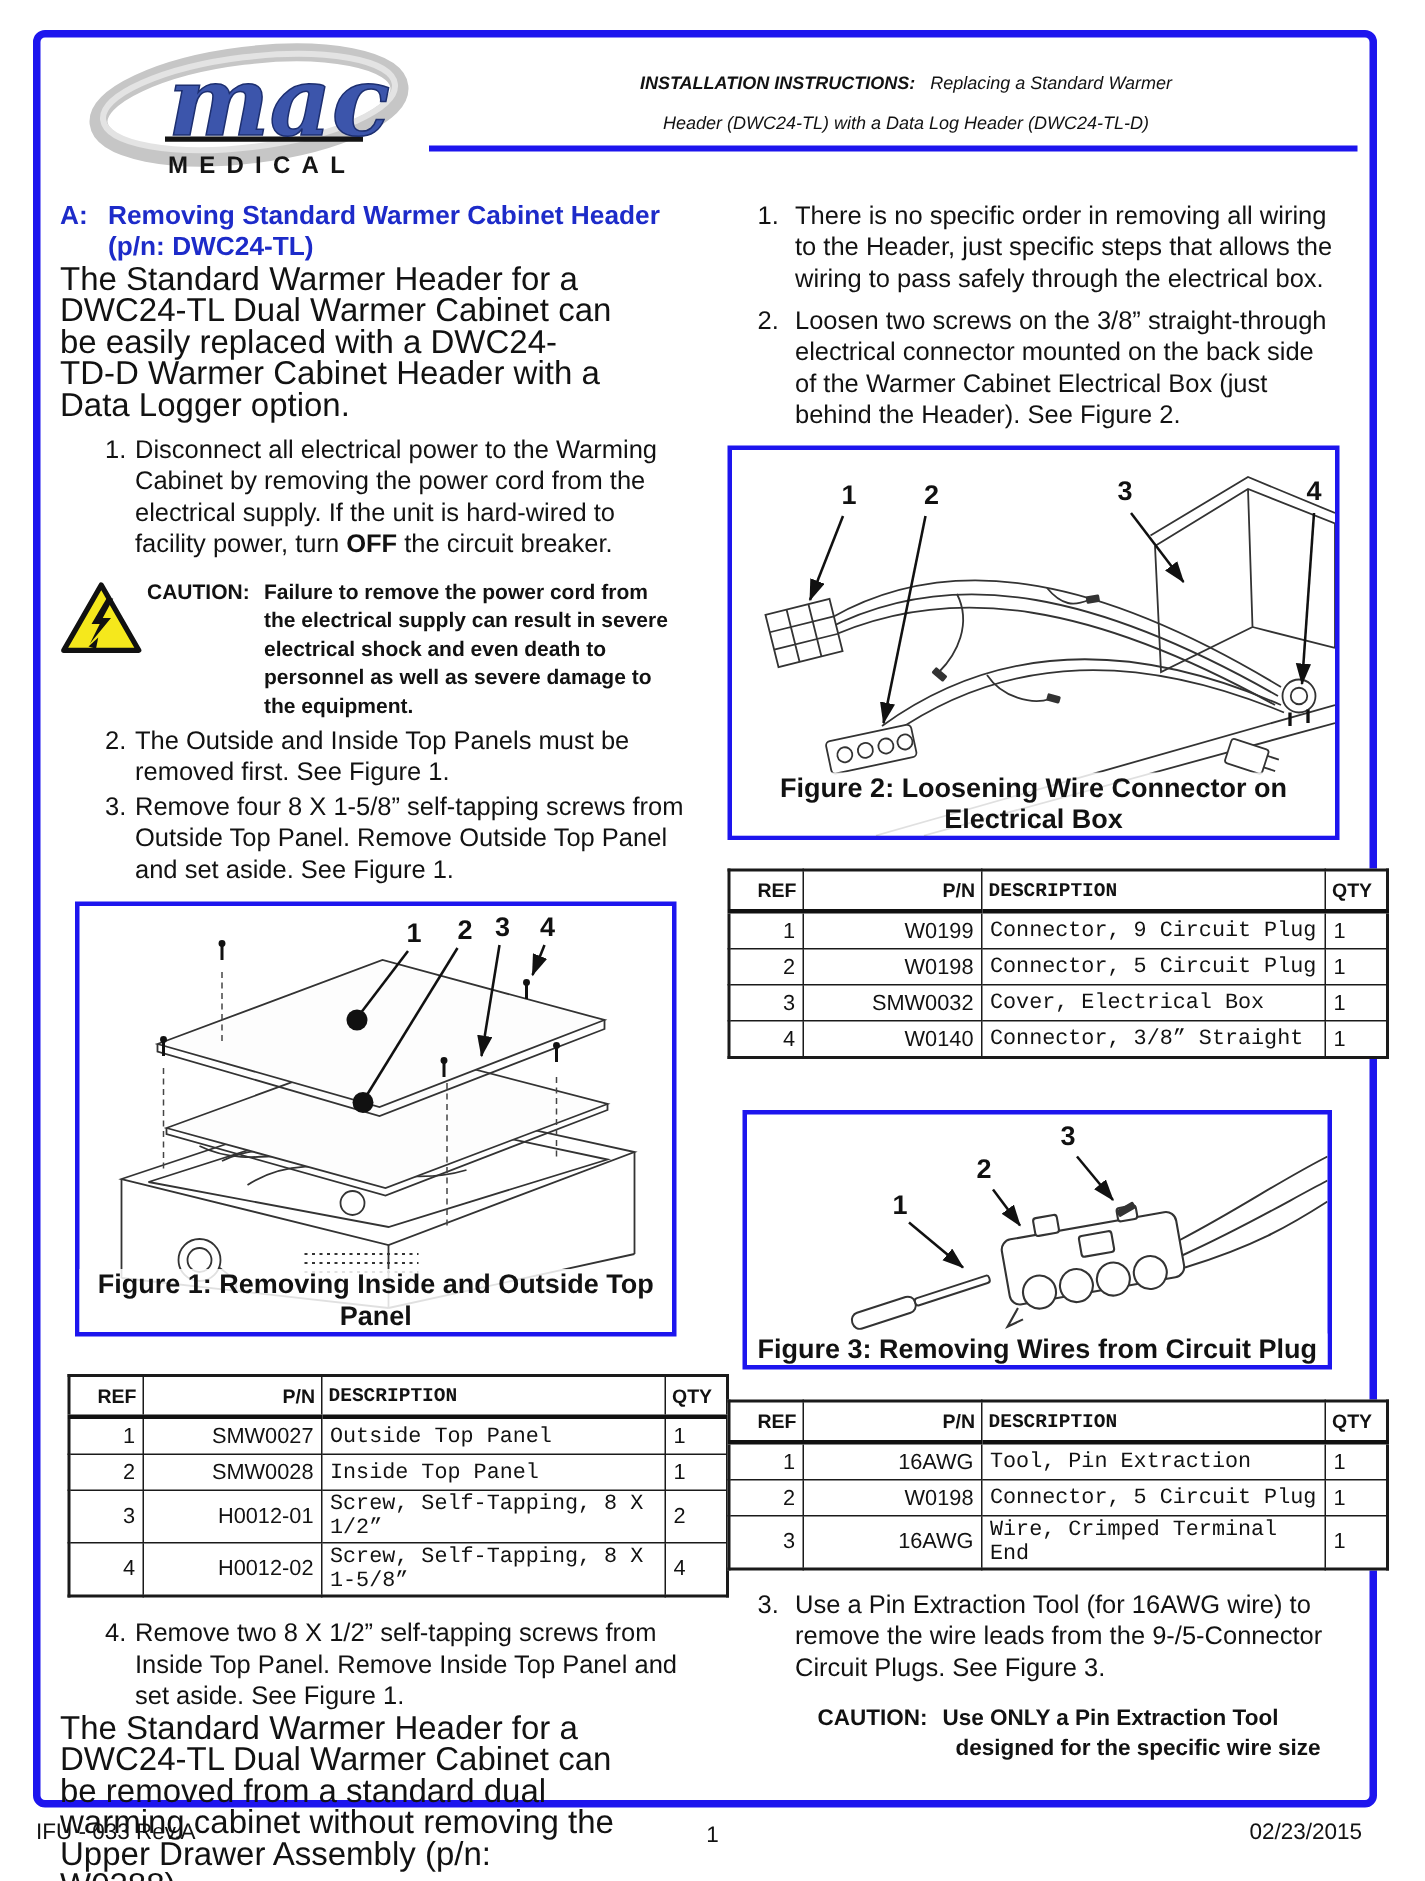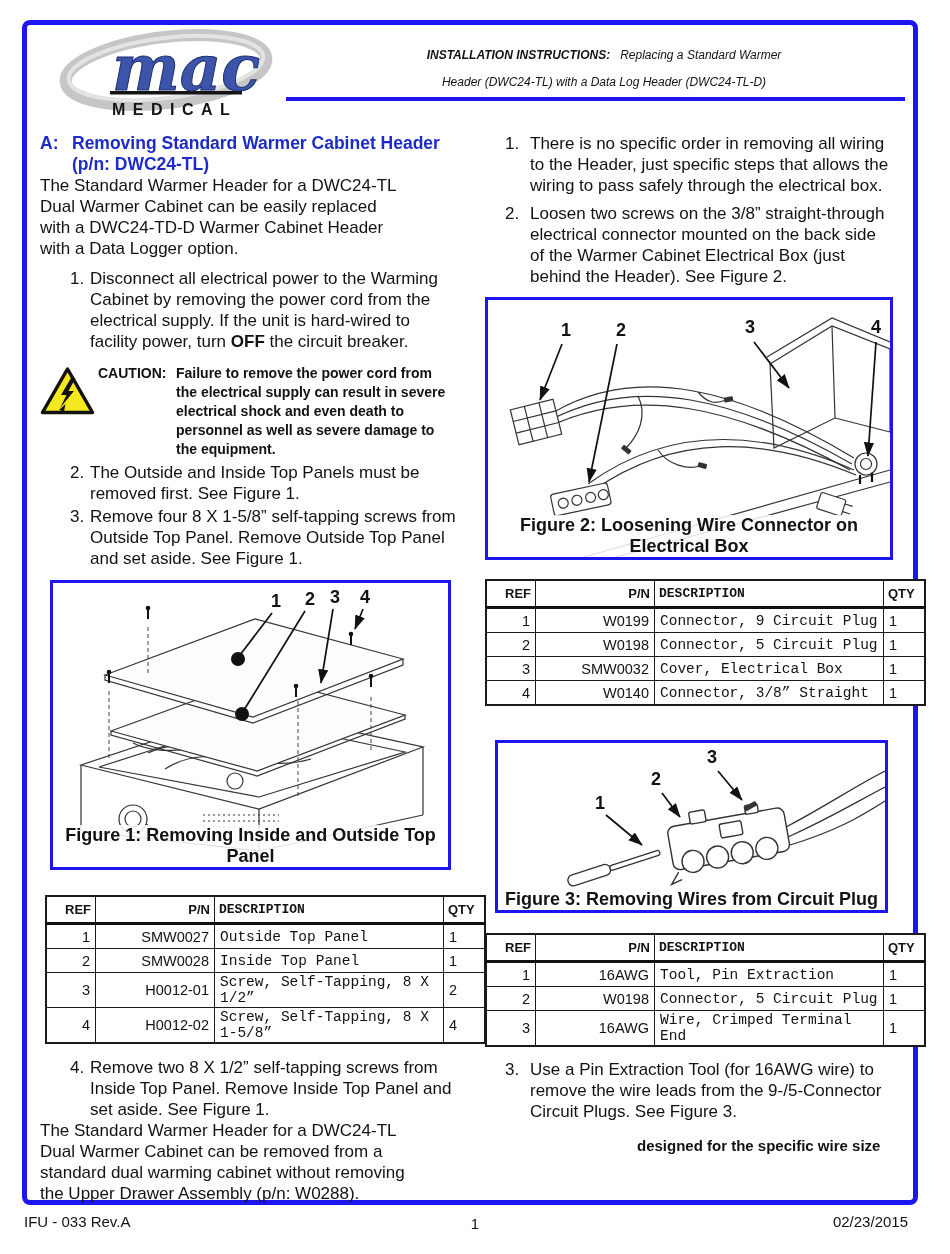--- a/index.html
+++ b/index.html
@@ -20,21 +20,21 @@
   }
   .title-block b{margin-right:10px;}
   .header-rule{position:absolute;left:286px;top:97px;width:619px;height:4px;background:#1d15ee;}
   
   .col{position:absolute;top:128px;}
   #col-left{left:40px;width:425px;}
   #col-right{left:483px;width:428px;}
   
   .sec-heading{display:flex;margin-top:5px;color:#1d2bc9;font-weight:bold;font-size:17.5px;line-height:21px;}
   .sec-heading .a{width:32px;flex:none;}
-  p.body-par{margin:0;font-size:17px;line-height:21px;}
+  p.body-par{margin:0;font-size:22px;line-height:21px;}
   .intro{margin-top:10px;margin-left:30px;max-width:368px;}
   .outro{margin-top:0;margin-left:30px;max-width:372px;}
   .step{display:flex;font-size:17px;line-height:21px;}
   #col-left  .step{margin-left:30px;}
   #col-left  .step .n{width:20px;flex:none;}
   #col-left  .step .t{max-width:368px;}
   #col-right .step{margin-left:22px;}
   #col-right .step .n{width:25px;flex:none;}
   #col-right .step .t{max-width:362px;}
   
@@ -436,19 +436,20 @@
         </tr>
       </tbody>
     </table>
 
   <div class="step mt-s3">
     <span class="n">3.</span>
     <span class="t">Use a Pin Extraction Tool (for 16AWG wire) to remove the wire leads from the 9-/5-Connector Circuit Plugs. See Figure 3.</span>
   </div>
 
   <div class="caution2">
+    <div class="l1"><b>CAUTION:</b><span>Use ONLY a Pin Extraction Tool</span></div>
     <div class="l2">designed for the specific wire size</div>
   </div>
 </div>
 
 <div class="footer-left">IFU - 033 Rev.A</div>
 <div class="footer-center">1</div>
 <div class="footer-right">02/23/2015</div>
 
 </body></html>

